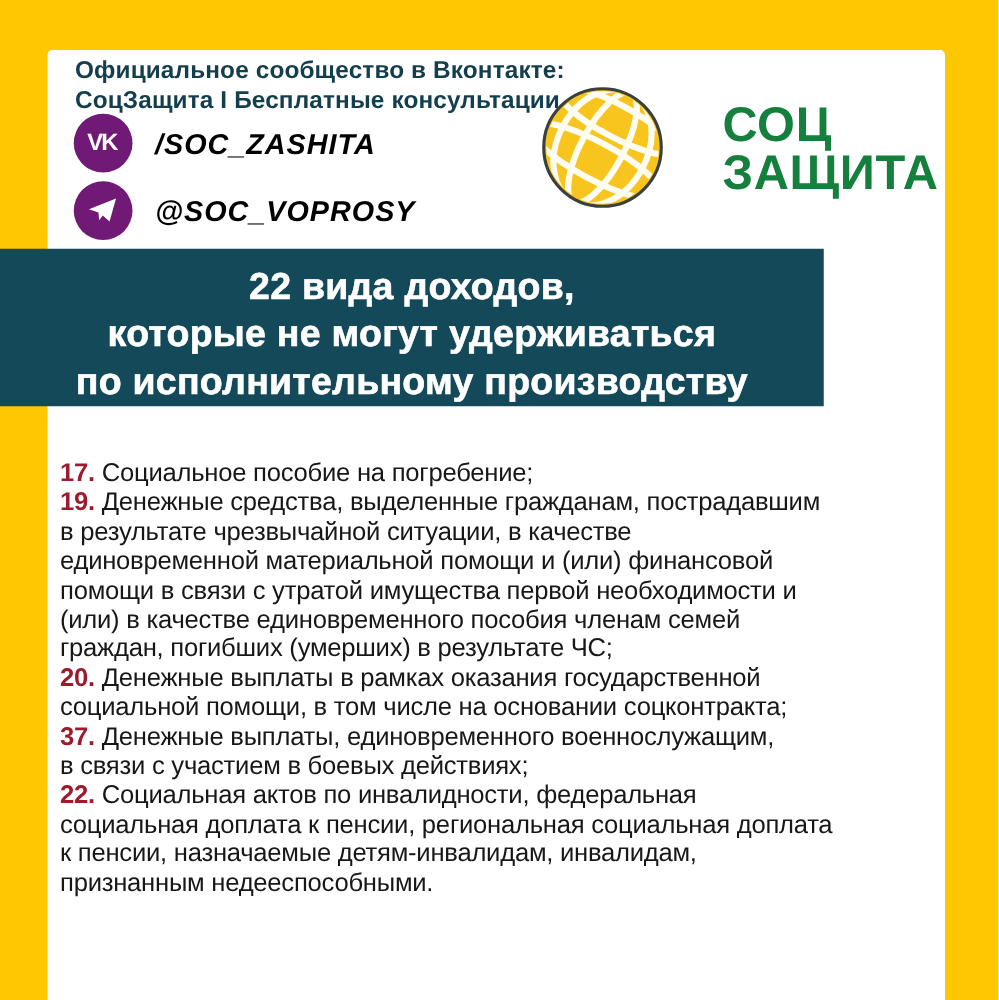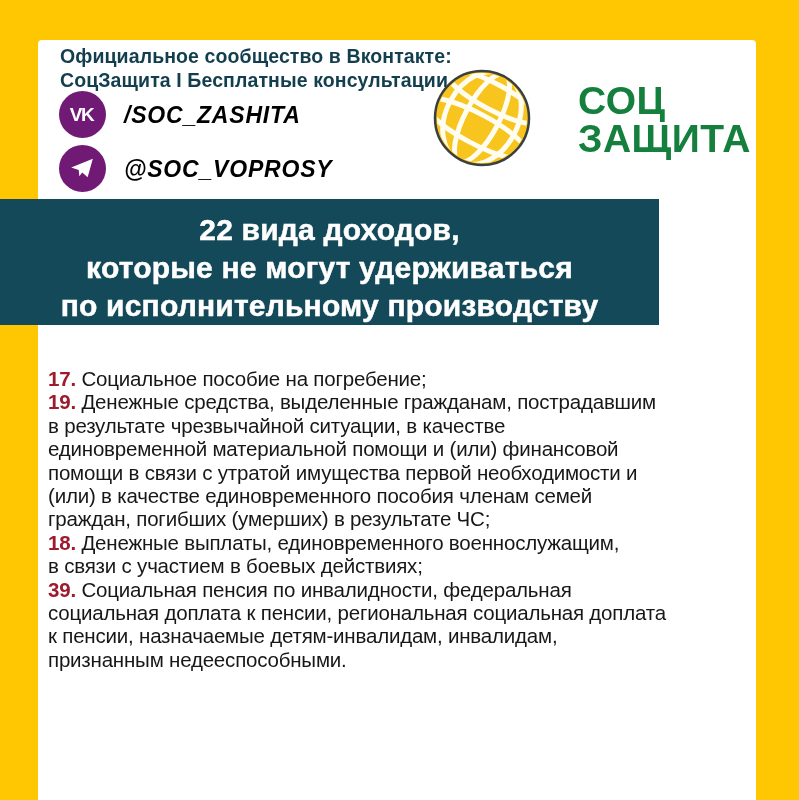--- a/index.html
+++ b/index.html
@@ -164,23 +164,25 @@
 ЗАЩИТА</div>
 
     <div class="list">
       <p class="item"><span class="num">17.</span> <span class="txt">Социальное пособие на погребение;</span></p>
       <p class="item"><span class="num">19.</span> <span class="txt">Денежные средства, выделенные гражданам, пострадавшим
 в результате чрезвычайной ситуации, в качестве
 единовременной материальной помощи и (или) финансовой
 помощи в связи с утратой имущества первой необходимости и
 (или) в качестве единовременного пособия членам семей
 граждан, погибших (умерших) в результате ЧС;</span></p>
-      <p class="item"><span class="num">18.</span> <span class="txt">Денежные выплаты, единовременного военнослужащим,
+      <p class="item"><span class="num">20.</span> <span class="txt">Денежные выплаты в рамках оказания государственной
+социальной помощи, в том числе на основании соцконтракта;</span></p>
+      <p class="item"><span class="num">37.</span> <span class="txt">Денежные выплаты, единовременного военнослужащим,
 в связи с участием в боевых действиях;</span></p>
-      <p class="item"><span class="num">39.</span> <span class="txt">Социальная пенсия по инвалидности, федеральная
+      <p class="item"><span class="num">22.</span> <span class="txt">Социальная актов по инвалидности, федеральная
 социальная доплата к пенсии, региональная социальная доплата
 к пенсии, назначаемые детям-инвалидам, инвалидам,
 признанным недееспособными.</span></p>
     </div>
 
   </div>
 
   <div class="banner">
     <div class="banner-title">22 вида доходов,
 которые не могут удерживаться

